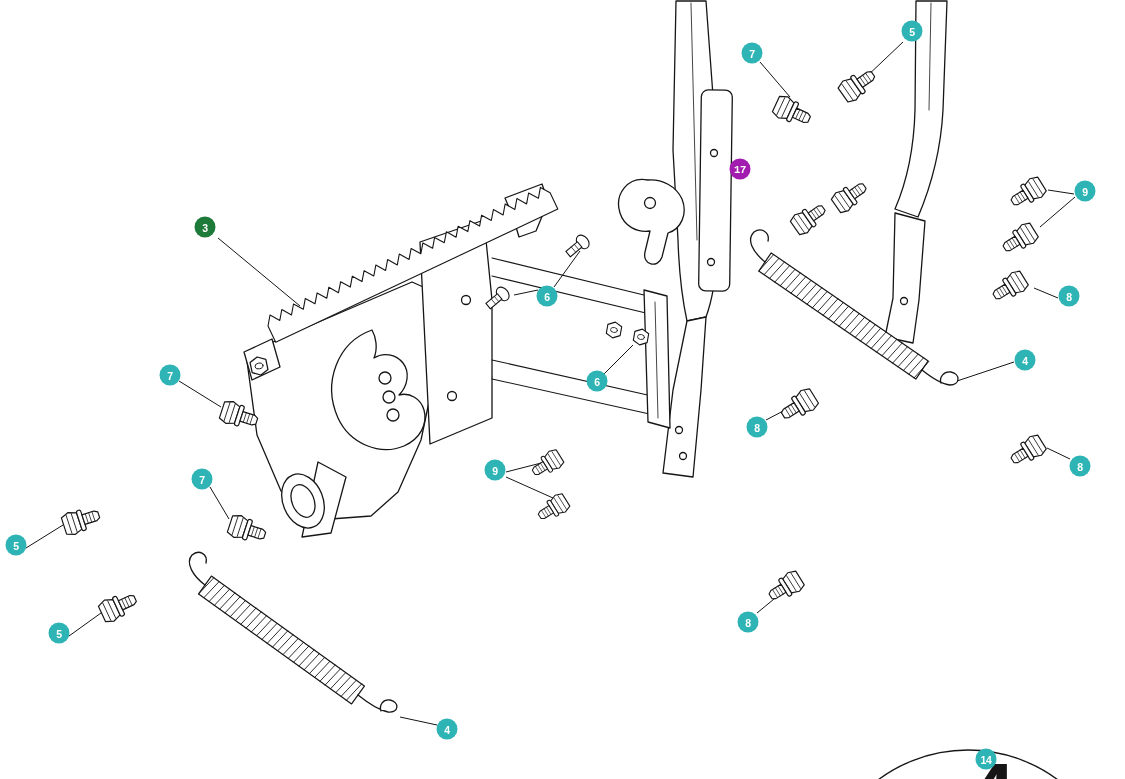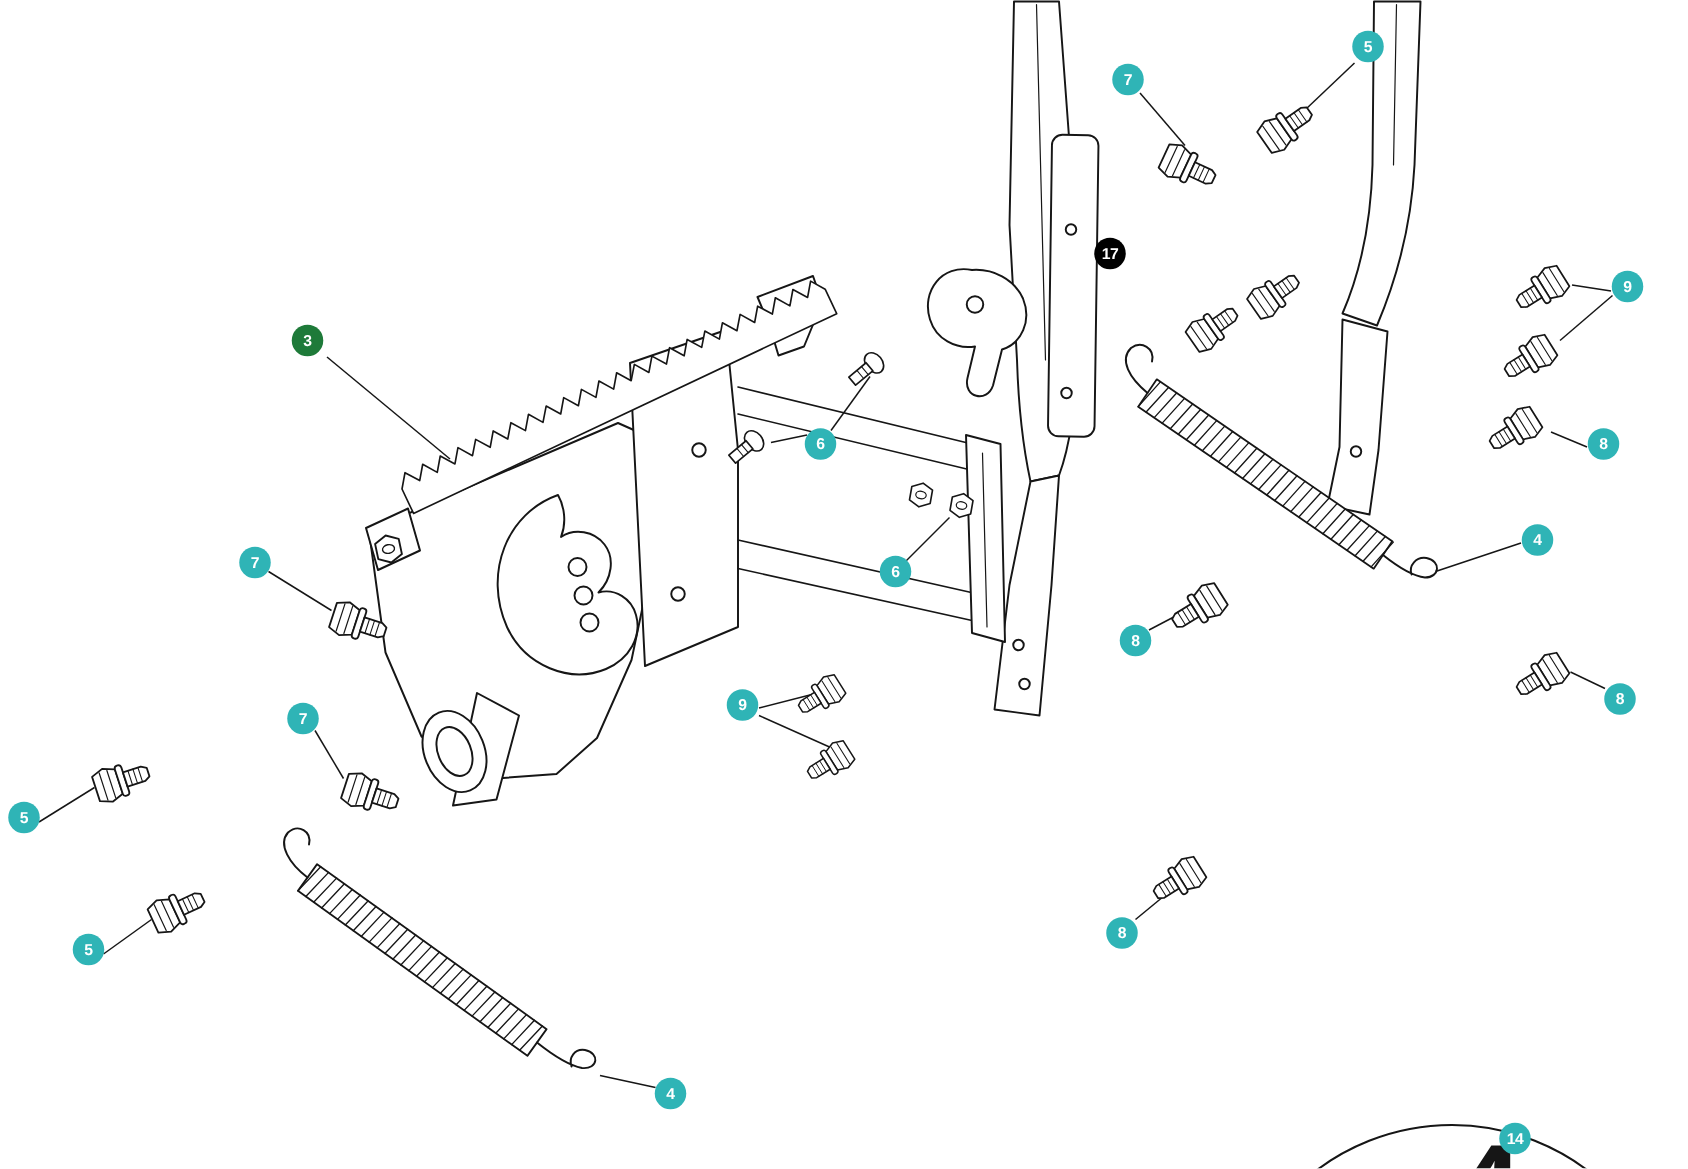--- a/index.html
+++ b/index.html
@@ -183,31 +183,31 @@
 
     <g>
       <circle cx="968" cy="900" r="150" fill="none" stroke="#161616" stroke-width="1.4"></circle>
       <text x="992" y="820" text-anchor="middle" font-size="82" font-weight="bold" fill="#161616" font-family="Liberation Sans, sans-serif">4</text>
     </g>
   </svg>
 
   <div id="callouts">
       <div class="badge" style="left: 752px; top: 53px; background: rgb(47, 180, 182); color: rgb(255, 255, 255);">7</div>
       <div class="badge" style="left: 912px; top: 31px; background: rgb(47, 180, 182); color: rgb(255, 255, 255);">5</div>
-      <div class="badge" style="left: 740px; top: 169px; background: #000000; color: rgb(255, 255, 255);">17</div>
+      <div class="badge" style="left: 740px; top: 169px; background: #a21caf; color: rgb(255, 255, 255); font-family: Liberation Mono, monospace;">17</div>
       <div class="badge" style="left: 1085px; top: 191px; background: rgb(47, 180, 182); color: rgb(255, 255, 255);">9</div>
       <div class="badge" style="left: 205px; top: 227px; background: rgb(30, 122, 57); color: rgb(255, 255, 255);">3</div>
       <div class="badge" style="left: 547px; top: 296px; background: rgb(47, 180, 182); color: rgb(255, 255, 255);">6</div>
       <div class="badge" style="left: 1069px; top: 296px; background: rgb(47, 180, 182); color: rgb(255, 255, 255);">8</div>
       <div class="badge" style="left: 1025px; top: 360px; background: rgb(47, 180, 182); color: rgb(255, 255, 255);">4</div>
       <div class="badge" style="left: 170px; top: 375px; background: rgb(47, 180, 182); color: rgb(255, 255, 255);">7</div>
       <div class="badge" style="left: 597px; top: 381px; background: rgb(47, 180, 182); color: rgb(255, 255, 255);">6</div>
       <div class="badge" style="left: 757px; top: 427px; background: rgb(47, 180, 182); color: rgb(255, 255, 255);">8</div>
       <div class="badge" style="left: 495px; top: 470px; background: rgb(47, 180, 182); color: rgb(255, 255, 255);">9</div>
       <div class="badge" style="left: 1080px; top: 466px; background: rgb(47, 180, 182); color: rgb(255, 255, 255);">8</div>
       <div class="badge" style="left: 202px; top: 479px; background: rgb(47, 180, 182); color: rgb(255, 255, 255);">7</div>
       <div class="badge" style="left: 16px; top: 545px; background: rgb(47, 180, 182); color: rgb(255, 255, 255);">5</div>
       <div class="badge" style="left: 59px; top: 633px; background: rgb(47, 180, 182); color: rgb(255, 255, 255);">5</div>
       <div class="badge" style="left: 748px; top: 622px; background: rgb(47, 180, 182); color: rgb(255, 255, 255);">8</div>
       <div class="badge" style="left: 447px; top: 729px; background: rgb(47, 180, 182); color: rgb(255, 255, 255);">4</div>
-      <div class="badge" style="left: 1010px; top: 759px; background: rgb(47, 180, 182); color: rgb(255, 255, 255);">14</div>
+      <div class="badge" style="left: 986px; top: 759px; background: rgb(47, 180, 182); color: rgb(255, 255, 255);">14</div>
     </div>
 </div>
 
 </body></html>

